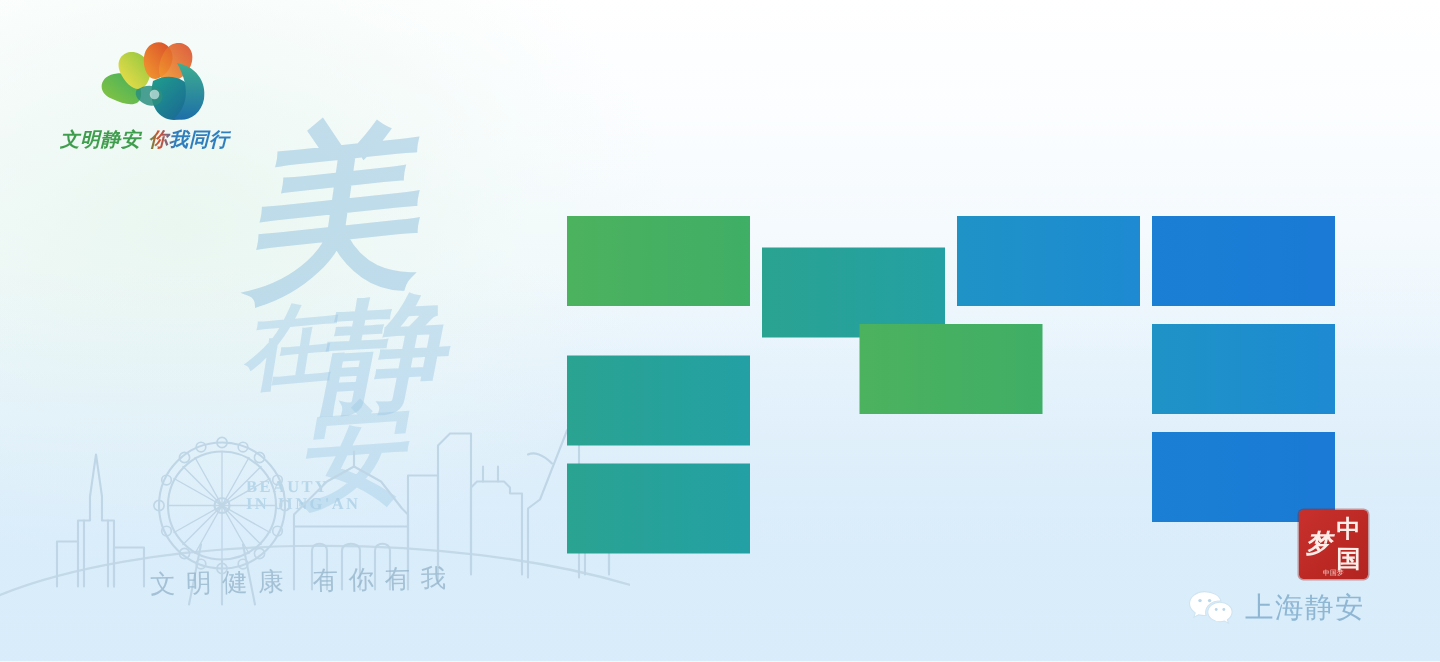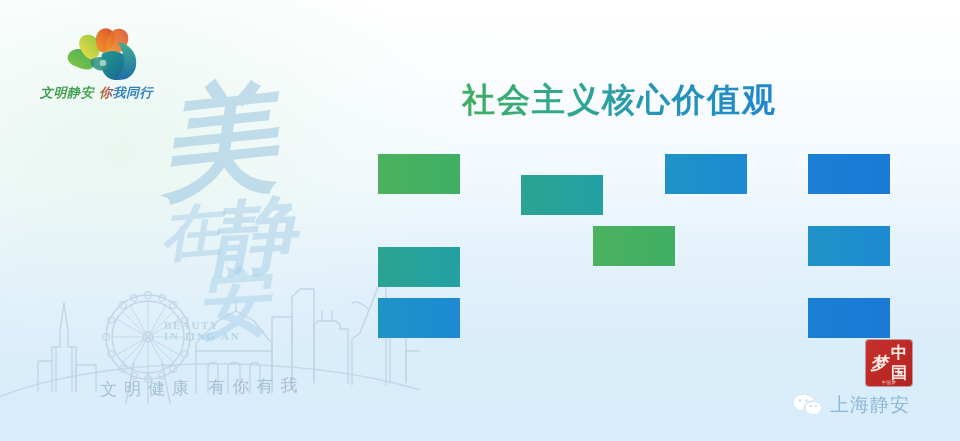--- a/index.html
+++ b/index.html
@@ -97,21 +97,21 @@
   }
 
   
   .values { position: absolute; left: 378px; top: 138px; width: 520px; }
   .value-row {
     display: flex; justify-content: space-between;
     width: 512px; height: 72px; align-items: center;
     white-space: nowrap;
   }
   .value-word {
-    font-size: 40px; font-weight: bold; letter-spacing: 1px;
+    font-size: 60px; font-weight: bold; letter-spacing: 1px;
     line-height: 1;
     font-family: "DejaVu Sans", "Liberation Sans", sans-serif;
     -webkit-background-clip: text; background-clip: text;
     -webkit-text-fill-color: transparent; color: transparent;
   }
   .vw0 { background: linear-gradient(90deg,#4cb25e 0%, #3fae66 100%); }
   .vw1 { background: linear-gradient(90deg,#2aa391 0%, #23a0a4 100%); margin-top: 42px; }
   .vw2 { background: linear-gradient(90deg,#1f93c6 0%, #1d8ad2 100%); text-align: center; }
   .vw3 { background: linear-gradient(90deg,#1a80d4 0%, #1a7ad6 100%); }
 
@@ -263,36 +263,35 @@
       <path d="M368 58 C362 52 356 50 352 52"></path>
       <path d="M382 30 L382 18"></path>
 
       <path d="M390 132 L390 86 L406 86 L406 132"></path>
       <path d="M406 130 L406 100 L420 100"></path>
     </svg>
   </div>
 
   <div class="bottom-slogan">文明健康 有你有我</div>
 
-  <div class="main-title">社会主义核心价值观</div>
 
   <div class="values">
     <div class="value-row">
       <span class="value-word vw0">富强</span>
       <span class="value-word vw1">民主</span>
       <span class="value-word vw2">文明</span>
       <span class="value-word vw3">和谐</span>
     </div>
     <div class="value-row">
       <span class="value-word vw1">平等</span>
       <span class="value-word vw0">自由</span>
       <span class="value-word vw2">公正</span>
     </div>
     <div class="value-row">
-      <span class="value-word vw2">诚信</span>
+      <span class="value-word vw1">敬业</span>
       <span class="value-word vw3">友善</span>
     </div>
   </div>
 
   <div class="seal">
     <div class="seal-grid">
       <div class="seal-col">
         <div class="seal-ch cursive">梦</div>
       </div>
       <div class="seal-col">

